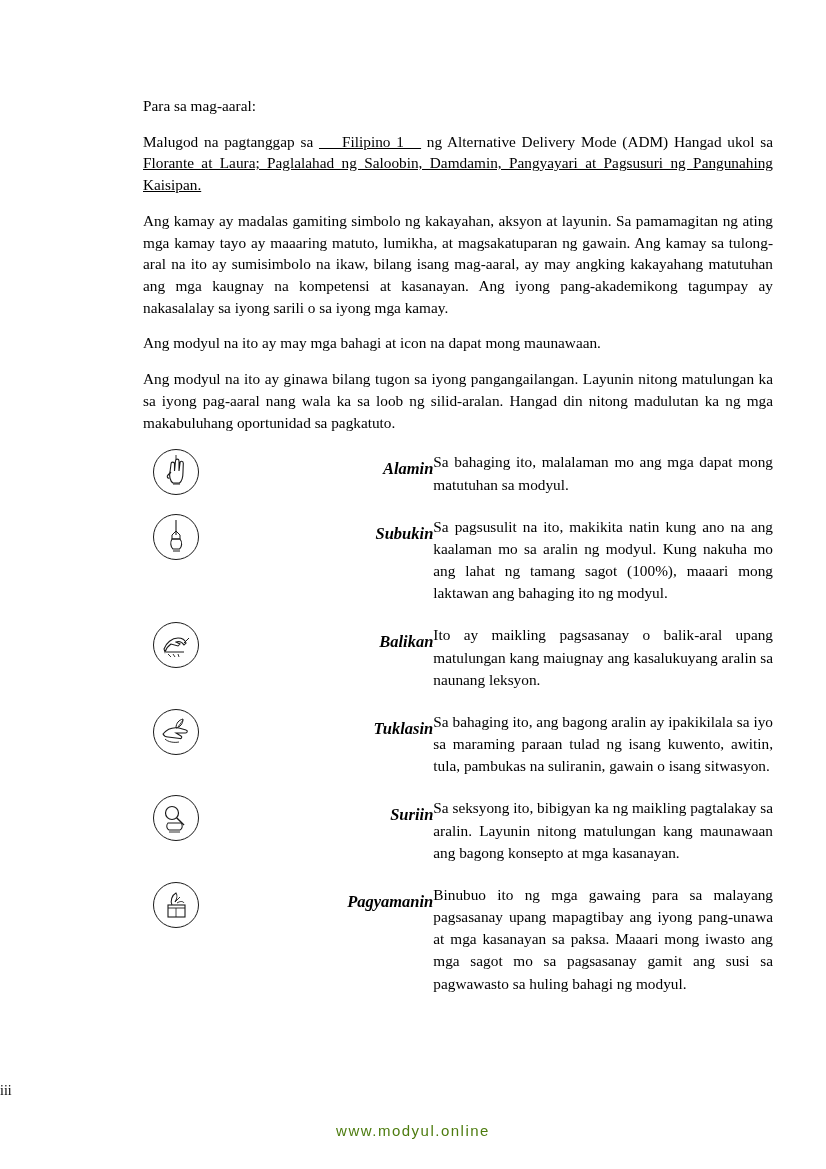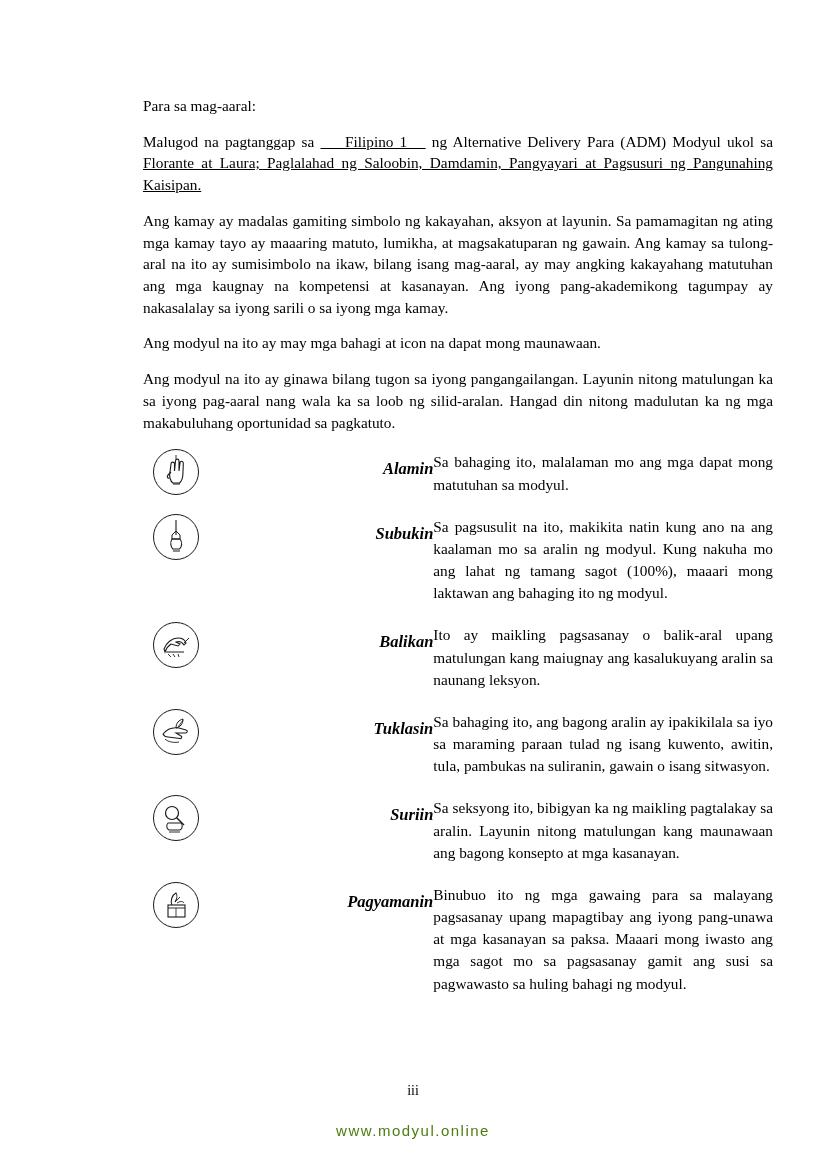--- a/index.html
+++ b/index.html
@@ -98,21 +98,21 @@
     text-align: justify;
     text-justify: inter-word;
     display: block;
     padding-top: 2px;
   }
   .page-number {
     position: absolute;
     top: 1083px;
     left: 0;
     width: 826px;
-    text-align: center;
+    text-align: left;
     font-size: 14px;
   }
   .watermark {
     position: absolute;
     top: 1122px;
     left: 0;
     width: 826px;
     text-align: center;
     font-family: "Liberation Sans", sans-serif;
     font-size: 15px;
@@ -121,21 +121,21 @@
   }
 </style>
 </head>
 <body>
 
 <div class="page">
   <div class="content">
 
     <p class="para lead">Para sa mag-aaral:</p>
 
-    <p class="para"><span>Malugod na pagtanggap sa </span><span class="blank-fill">    Filipino 1   </span><span> ng Alternative Delivery Para (ADM) Modyul ukol sa </span><span class="uline">Florante at Laura; Paglalahad ng Saloobin, Damdamin, Pangyayari at Pagsusuri ng Pangunahing Kaisipan.</span></p>
+    <p class="para"><span>Malugod na pagtanggap sa </span><span class="blank-fill">    Filipino 1   </span><span> ng Alternative Delivery Mode (ADM) Hangad ukol sa </span><span class="uline">Florante at Laura; Paglalahad ng Saloobin, Damdamin, Pangyayari at Pagsusuri ng Pangunahing Kaisipan.</span></p>
 
     <p class="para">Ang kamay ay madalas gamiting simbolo ng kakayahan, aksyon at layunin. Sa pamamagitan ng ating mga kamay tayo ay maaaring matuto, lumikha, at magsakatuparan ng gawain. Ang kamay sa tulong-aral na ito ay sumisimbolo na ikaw, bilang isang mag-aaral, ay may angking kakayahang matutuhan ang mga kaugnay na kompetensi at kasanayan. Ang iyong pang-akademikong tagumpay ay nakasalalay sa iyong sarili o sa iyong mga kamay.</p>
 
     <p class="para">Ang modyul na ito ay may mga bahagi at icon na dapat mong maunawaan.</p>
 
     <p class="para">Ang modyul na ito ay ginawa bilang tugon sa iyong pangangailangan. Layunin nitong matulungan ka sa iyong pag-aaral nang wala ka sa loob ng silid-aralan. Hangad din nitong madulutan ka ng mga makabuluhang oportunidad sa pagkatuto.</p>
 
     <table class="icon-table">
       <tbody>
 

